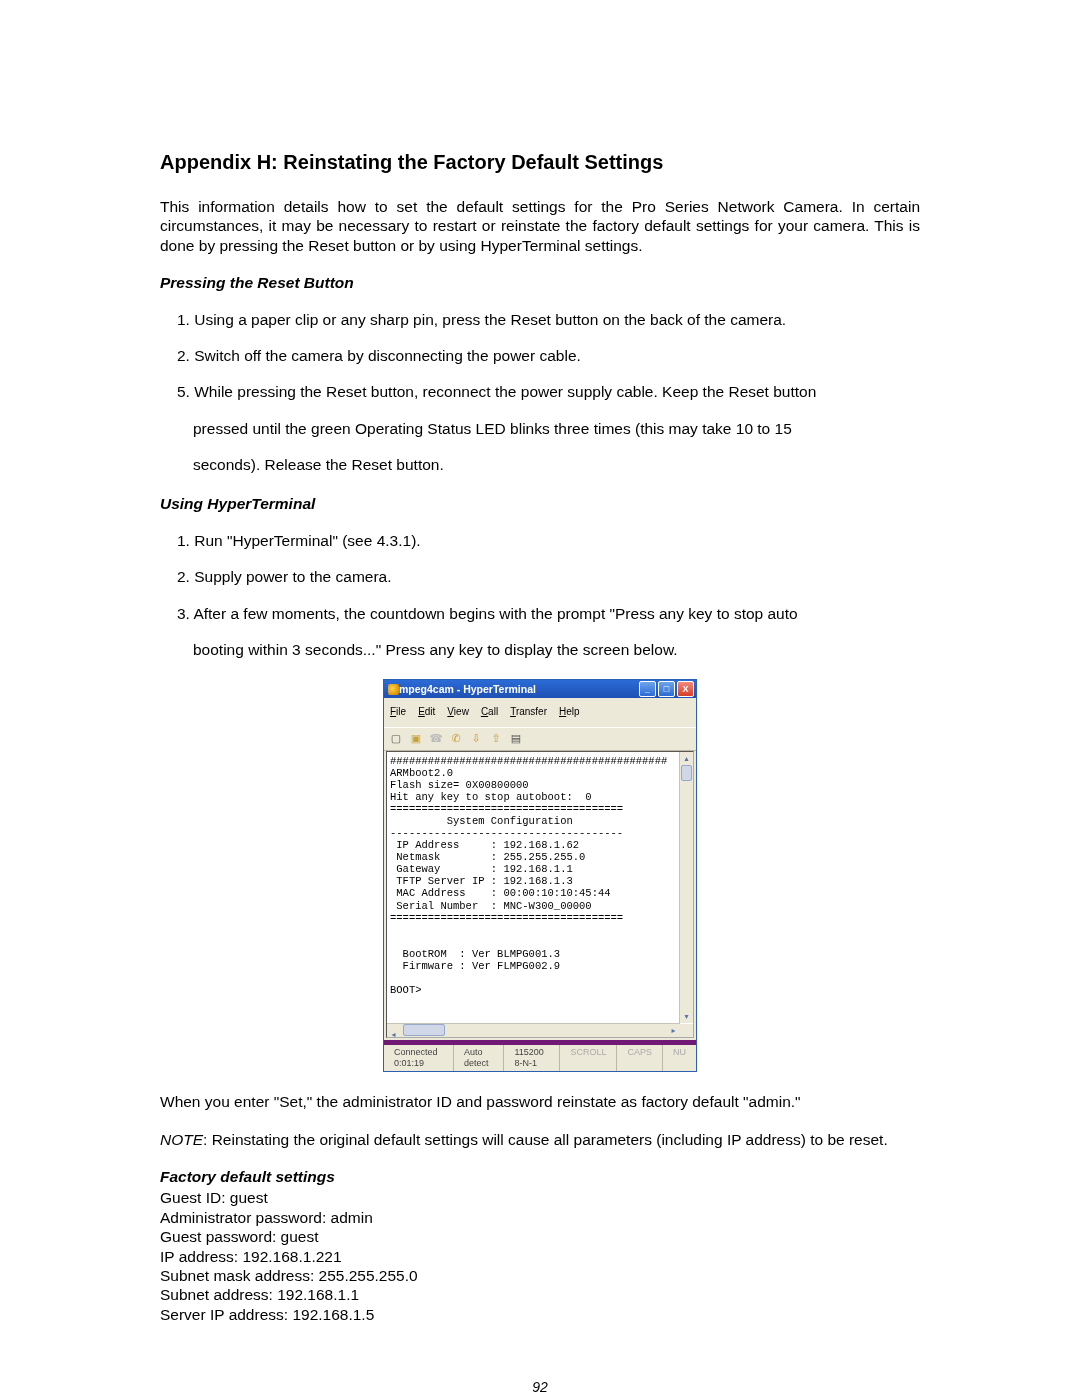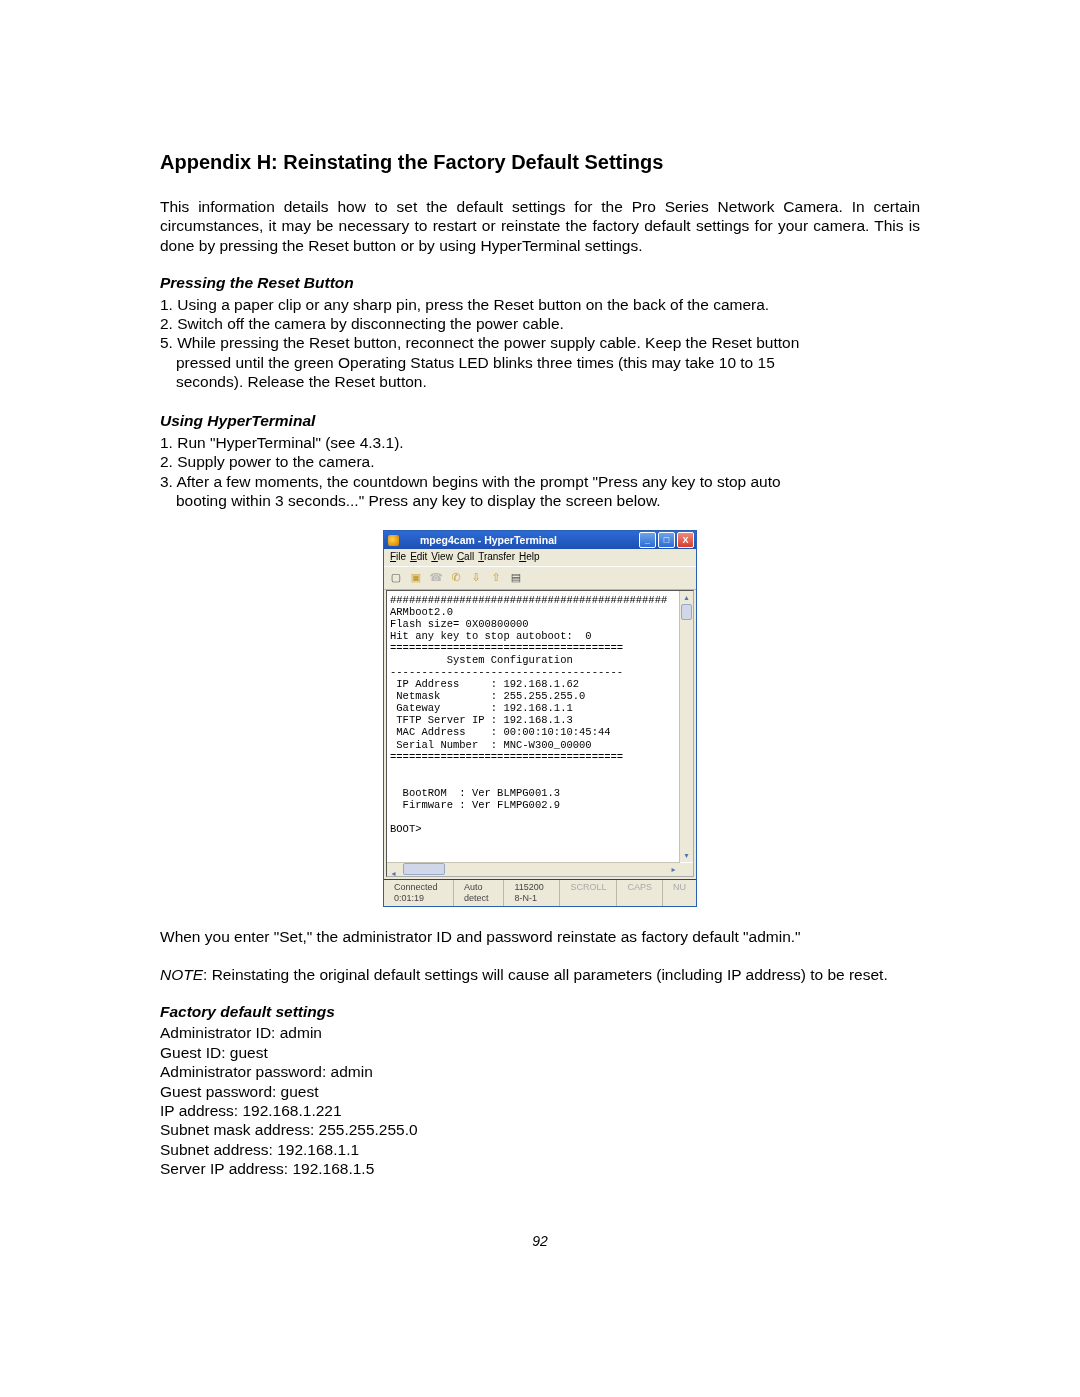--- a/index.html
+++ b/index.html
@@ -27,21 +27,21 @@
   .para {
     text-align: justify;
     margin: 0 0 18px 0;
   }
   .subhead {
     font-weight: bold;
     margin: 12px 0 2px 0;
     font-style: italic;
   }
   .list-item {
-    margin: 0;
+    margin: 17px;
     padding-left: 16px;
     text-indent: -16px;
   }
   .block {
     margin-bottom: 20px;
   }
 
   
   .htwin {
     width: 312px;
@@ -57,21 +57,21 @@
     color: #fff;
     height: 18px;
     display: flex;
     align-items: center;
     justify-content: space-between;
     padding: 0 2px 0 4px;
   }
   .titlebar-left {
     display: flex;
     align-items: center;
-    gap: 21px;
+    gap: 0;
     font-size: 10.5px;
     font-weight: bold;
   }
   .ht-icon {
     width: 11px;
     height: 11px;
     background: radial-gradient(circle at 40% 40%, #ffd24d 0%, #d88b00 80%);
     border-radius: 2px;
     display: inline-block;
   }
@@ -93,22 +93,22 @@
   .winbtn.min, .winbtn.max {
     background: linear-gradient(to bottom, #6ea4e8, #2b6bd6);
     color: #fff;
   }
   .winbtn.close {
     background: linear-gradient(to bottom, #f08b7d, #d63e28);
     color: #fff;
   }
   .menubar {
     display: flex;
-    gap: 4px;
-    padding: 2px 6px;
+    gap: 12px;
+    padding: 8px 6px;
     font-size: 10px;
     background: #ece9d8;
   }
   .menu-item u { text-decoration: underline; }
   .toolbar {
     display: flex;
     align-items: center;
     gap: 4px;
     padding: 3px 4px;
     border-top: 1px solid #fff;
@@ -192,21 +192,21 @@
   .corner {
     position: absolute;
     right: 0; bottom: 0;
     width: 13px; height: 13px;
     background: #ece9d8;
   }
   .statusbar {
     display: flex;
     font-size: 9px;
     background: #ece9d8;
-    border-top: 1px solid #701a75;
+    border-top: 5px solid #701a75;
   }
   .status-seg {
     border-left: 1px solid #bdb8a6;
     padding: 2px 10px;
     color: #444;
   }
   .status-seg.dim { color: #aaa; }
 
   .after-fig {
     margin-top: 20px;
@@ -323,21 +323,20 @@
 
   <p class="para after-fig">When you enter "Set," the administrator ID and password reinstate as factory default "admin."</p>
 
   <p class="para">
     <span class="note-label">NOTE</span><span>: Reinstating the original default settings will cause all parameters (including IP address) to be reset.</span>
   </p>
 
   <div class="block">
     <div class="subhead">Factory default settings</div>
     <div class="defaults-list">
-      <div>Administrator ID: admin</div>
       <div>Guest ID: guest</div>
       <div>Administrator password: admin</div>
       <div>Guest password: guest</div>
       <div>IP address: 192.168.1.221</div>
       <div>Subnet mask address: 255.255.255.0</div>
       <div>Subnet address: 192.168.1.1</div>
       <div>Server IP address: 192.168.1.5</div>
     </div>
   </div>
 

